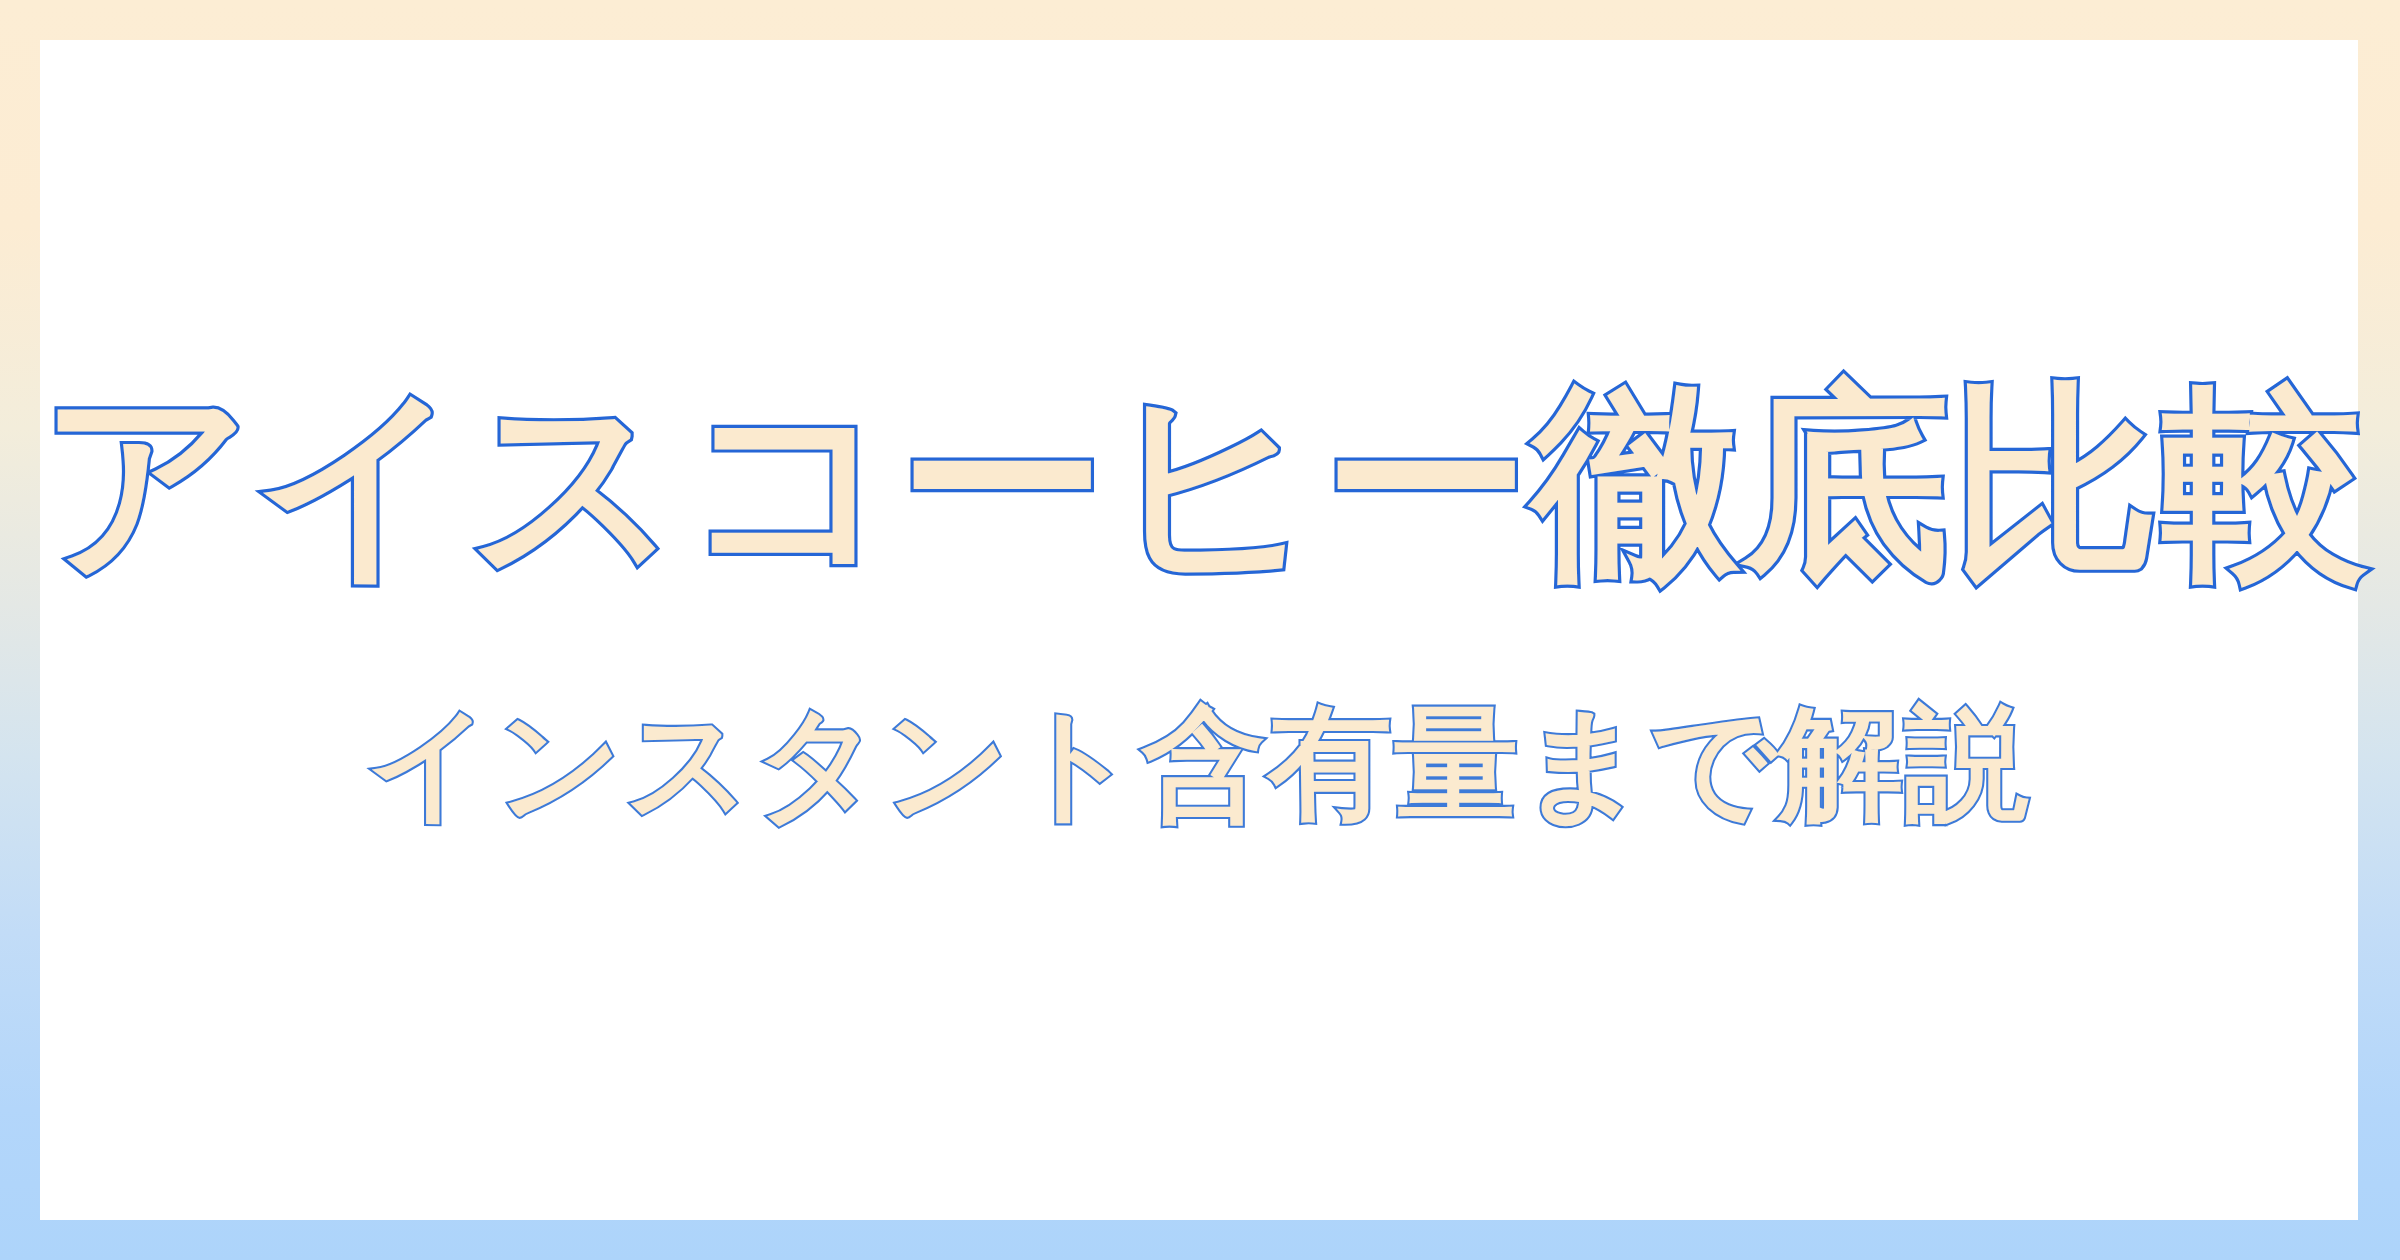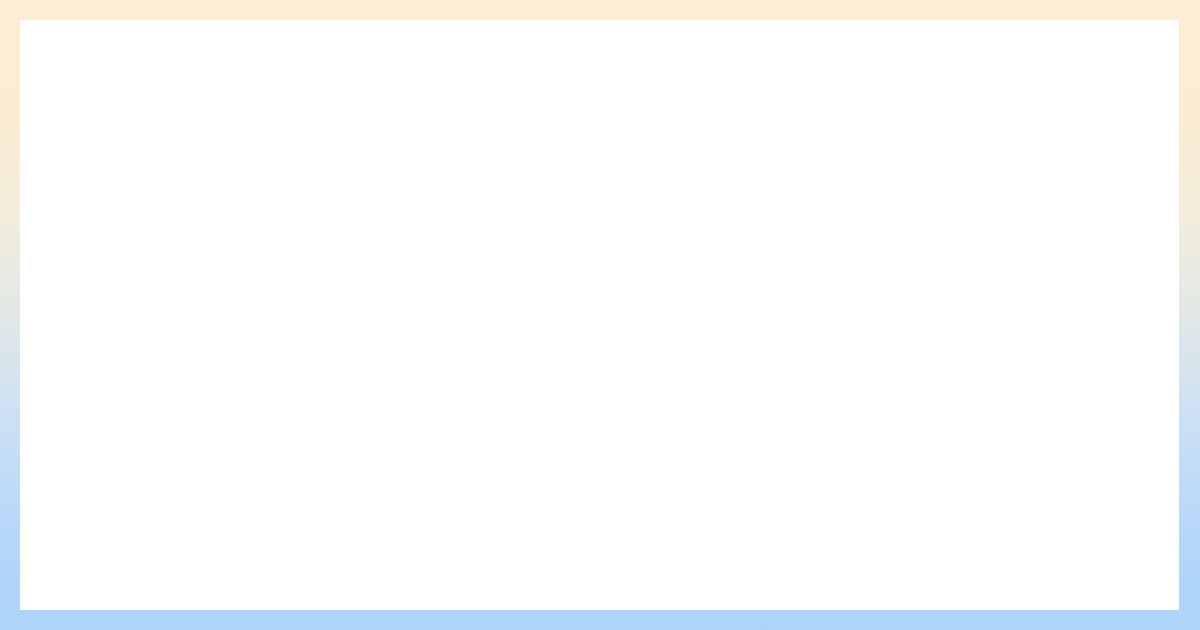--- a/index.html
+++ b/index.html
@@ -88,19 +88,21 @@
 </style>
 </head>
 <body>
 
 <div class="banner">
 
   <div class="card">
 
     <div class="text-stack">
 
+      <h1 class="headline">アイスコーヒー徹底比較</h1>
 
+      <p class="subtitle">インスタント含有量まで解説</p>
 
     </div>
 
   </div>
 
 </div>
 
 </body></html>

